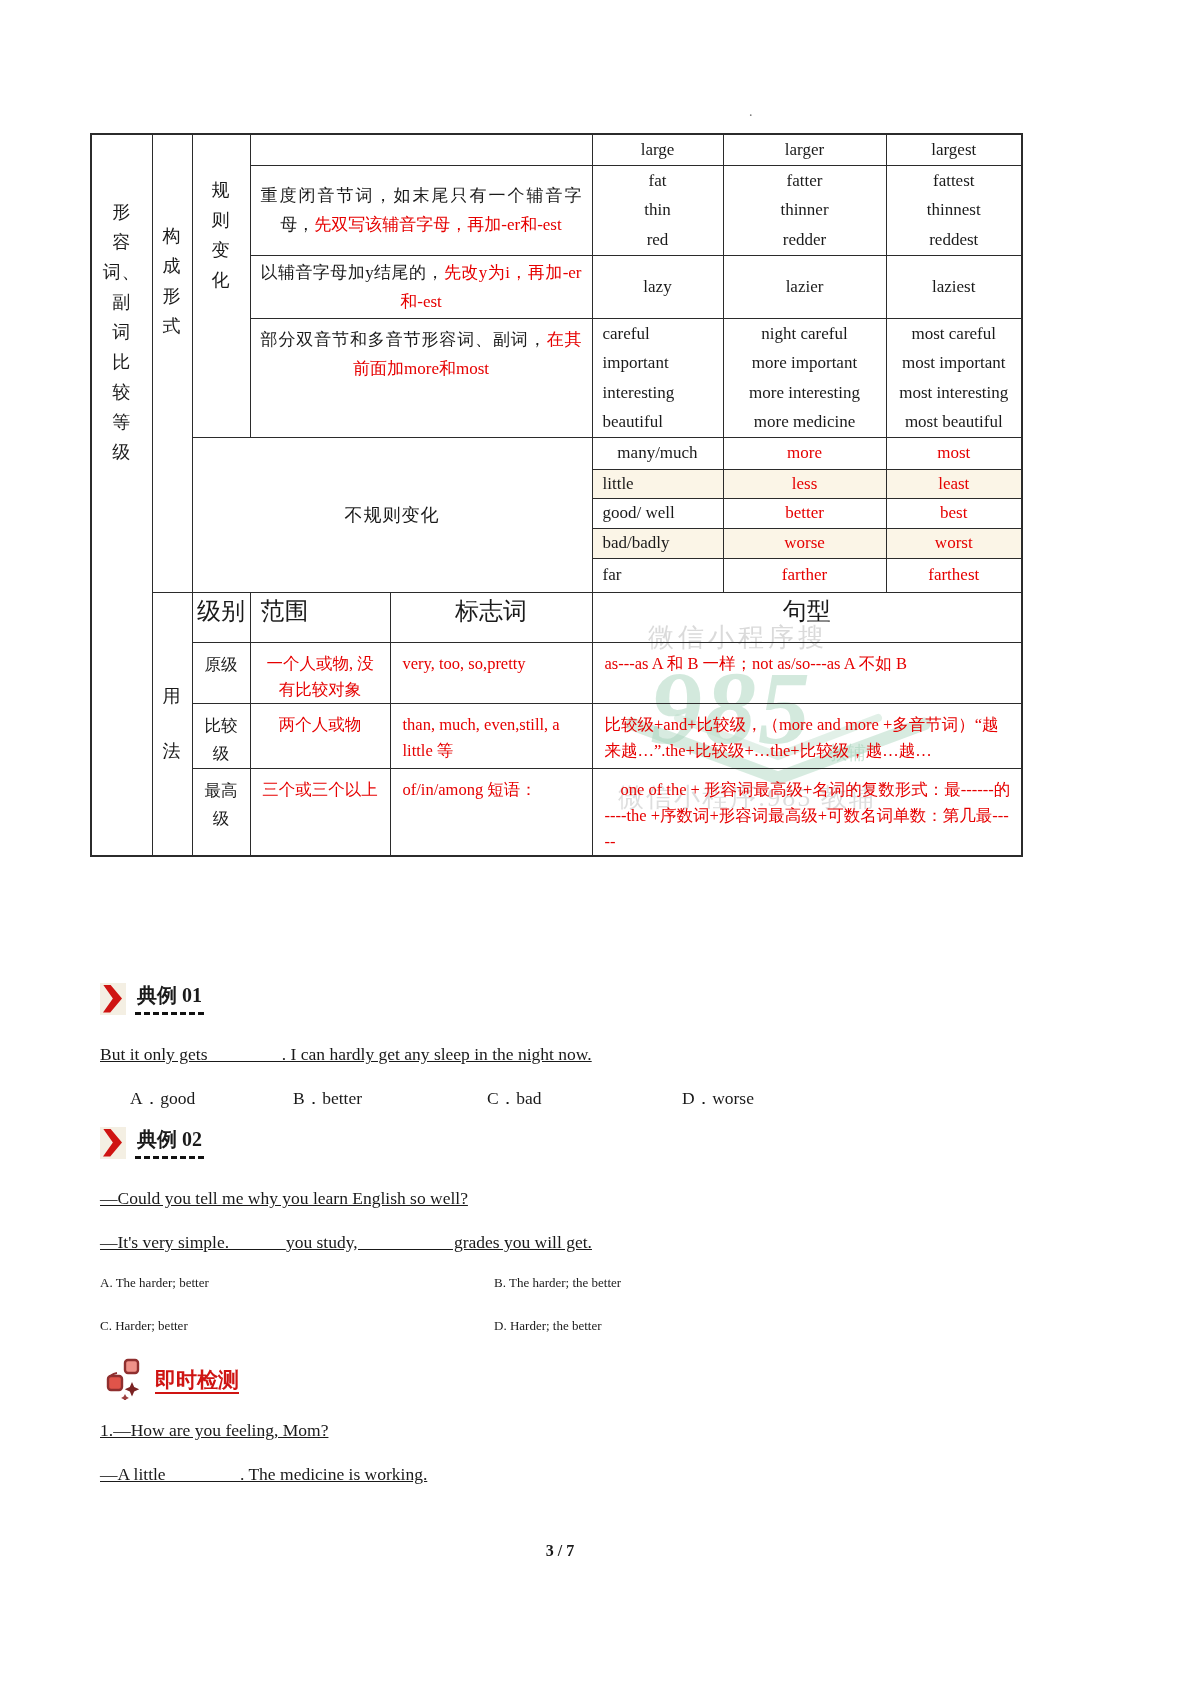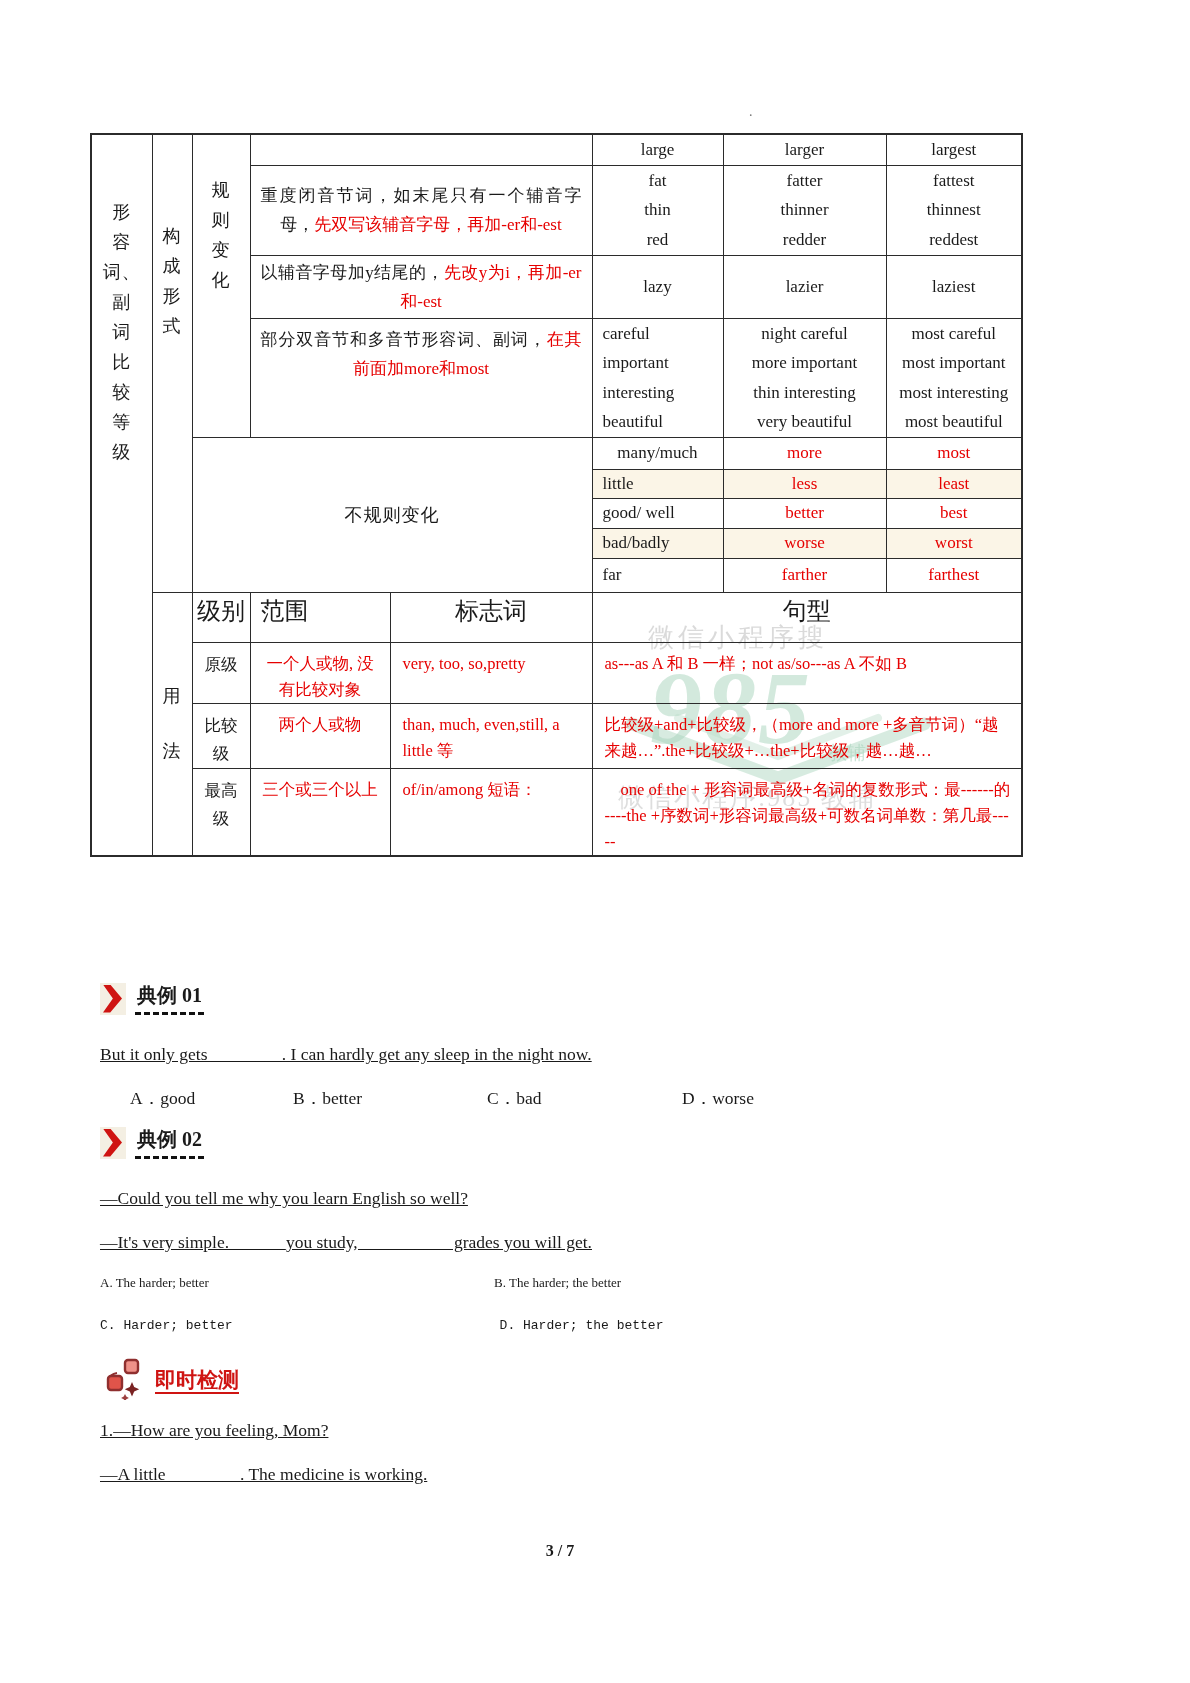--- a/index.html
+++ b/index.html
@@ -171,22 +171,22 @@
     <td colspan="2" class="rule" style="vertical-align:top;padding-top:6px;"><span class="seg-black">部分双音节和多音节形容词、副词，</span><span class="seg-red">在其前面加more和most</span></td>
     <td class="words w-left">
           <div>careful</div>
           <div>important</div>
           <div>interesting</div>
           <div>beautiful</div>
         </td>
     <td class="words">
           <div>night careful</div>
           <div>more important</div>
-          <div>thin interesting</div>
-          <div>very beautiful</div>
+          <div>more interesting</div>
+          <div>more medicine</div>
         </td>
     <td class="words">
           <div>most careful</div>
           <div>most important</div>
           <div>most interesting</div>
           <div>most beautiful</div>
         </td>
   </tr>
   <tr class="h32">
     <td colspan="3" rowspan="5" class="irregular-label">不规则变化</td>
@@ -279,21 +279,21 @@
       <span class="arrow-shape"></span>
     </span>
   <span class="t">典例 02</span>
 </div>
 <div class="abs para" style="left:100px;top:1186px;width:880px;">—Could you tell me why you learn English so well?</div>
 <div class="abs para" style="left:100px;top:1230px;width:880px;">—It's very simple. ______you study, __________ grades you will get.</div>
 <div class="abs" style="left:100px;top:1273px;width:900px;">
   <span class="opt2">A. The harder; better</span>
   <span class="opt2">B. The harder; the better</span>
 </div>
-<div class="abs" style="left:100px;top:1316px;width:900px;font-family:Liberation Mono, monospace;">
+<div class="abs" style="left:100px;top:1316px;width:900px;">
   <span class="opt2">C. Harder; better</span>
   <span class="opt2">D. Harder; the better</span>
 </div>
 
 <div class="abs quiz-title" style="left:103px;top:1356px;">
   <span>
     <svg width="42" height="44" viewBox="0 0 42 44">
       <path d="M12 32 q-7 -1 -6 -8 q1 -6 8 -7" stroke="#8f2f2f" stroke-width="2.2" fill="none"></path>
       <rect x="22" y="4" width="13" height="13" rx="3" fill="#ef9189" stroke="#8f2f2f" stroke-width="2.4"></rect>
       <rect x="5" y="20" width="14" height="14" rx="3" fill="#e0544a" stroke="#8f2f2f" stroke-width="2.4"></rect>

